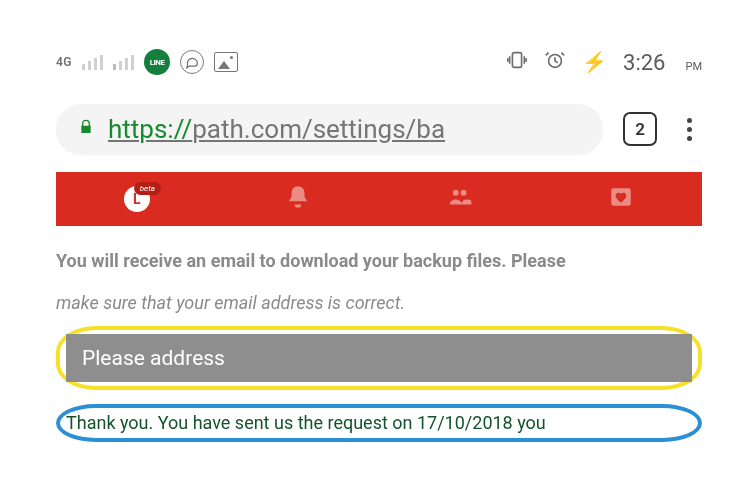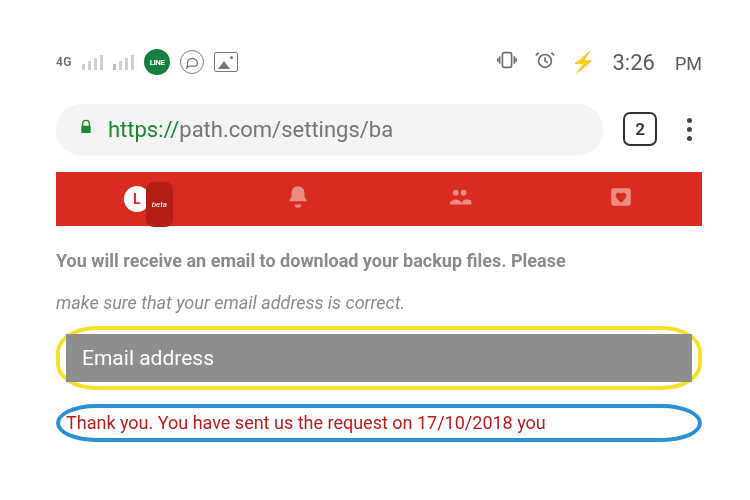--- a/index.html
+++ b/index.html
@@ -17,49 +17,49 @@
   .sigbars2 span:nth-child(1){background:#bcbcbc;}
   .chip-line { width:26px; height:26px; border-radius:50%; background:#15803d; display:flex; align-items:center; justify-content:center; color:#fff; font-size:8px; font-weight:700; letter-spacing:-0.5px; }
   .ring { width:24px; height:24px; border:1.8px solid #7a7a7a; border-radius:50%; display:flex; align-items:center; justify-content:center; box-sizing:border-box; }
   .ring svg { width:14px; height:14px; }
   .pic-icon { width:22px; height:18px; border:1.8px solid #777; border-radius:2px; position:relative; }
   .pic-icon::before { content:""; position:absolute; left:3px; bottom:2px; width:0; height:0; border-left:6px solid transparent; border-right:6px solid transparent; border-bottom:8px solid #777; }
   .pic-icon::after { content:""; position:absolute; right:4px; top:3px; width:3px; height:3px; border-radius:50%; background:#777; }
   .vib-icon svg, .alarm-icon svg { width:22px; height:22px; }
   .bolt { color:#43b749; font-size:20px; font-weight:bold; }
   .time { font-size:22px; color:#5b5b5b; display:flex; align-items:baseline; gap:20px; }
-  .time .ampm { font-size:18px; }
+  .time .ampm { font-size:11px; }
 
   
   .addr-row { display:flex; align-items:center; gap:20px; margin-bottom:18px; }
   .omnibox { flex:1; height:50px; border-radius:28px; background:#f4f4f4; display:flex; align-items:center; padding:0 22px; gap:14px; box-shadow:0 1px 2px rgba(0,0,0,0.06);}
   .lock svg{width:16px;height:18px;}
-  .url { font-size:22px; color:#757575; white-space:nowrap; overflow:hidden; }
+  .url { font-size:26px; color:#757575; white-space:nowrap; overflow:hidden;text-decoration:underline; }
   .url .green { color:#168a2d; }
   .tab-counter { width:30px; height:30px; border:2.5px solid #333; border-radius:7px; display:flex; align-items:center; justify-content:center; font-size:17px; font-weight:600; }
   .kebab { display:flex; flex-direction:column; gap:4px; padding:4px 10px;}
   .kebab span { width:5px; height:5px; border-radius:50%; background:#444; }
 
   
   .app-nav { background:#d92b1f; height:54px; display:flex; align-items:center; justify-content:space-around; }
   .app-nav .item { position:relative; opacity:0.45; }
   .app-nav .item.active { opacity:1; }
   .clock-ic { width:26px; height:26px; border-radius:50%; background:#fff; display:flex; align-items:center; justify-content:center; color:#d92b1f; font-weight:700; font-size:14px; }
-  .beta-badge { position:absolute; top:-4px; left:22px; background:#b31f15; color:#fff; font-size:8px; font-style:italic; padding:18px 6px; border-radius:8px; }
+  .beta-badge { position:absolute; top:-4px; left:10px; background:#b31f15; color:#fff; font-size:8px; font-style:italic; padding:2px 6px; border-radius:8px; }
   .app-nav svg { width:26px; height:26px; }
 
   .body-text { color:#8a8a8a; font-size:18px; line-height:1; }
   .p1 { margin-top:26px;font-weight:bold; }
   .p2 { margin-top:24px; margin-bottom:14px;font-style:italic; }
 
   .highlight-yellow { border:4px solid #f7e02a; border-radius:40px/26px; padding:4px 6px; }
   .email-field { background:#8e8e8e; color:#fff; font-size:21px; padding:12px 16px; }
 
   .highlight-blue { border:4px solid #2b8fd6; border-radius:46px/22px; padding:6px 6px; margin-top:14px; }
-  .p3 { color:#b91c1c; font-size:18px; line-height:1; }
+  .p3 { color:#14532d; font-size:18px; line-height:1; }
 </style>
 </head>
 <body>
 <div class="canvas">
 
   <div class="status-bar">
     <div class="sb-left">
       <span class="sig-4g">4G</span>
       <span class="sigbars">
           <span></span>
@@ -141,20 +141,20 @@
           <rect x="3" y="4" width="18" height="16" rx="2" fill="#fff"></rect>
           <path d="M12 17s-5-3.2-5-6.5A2.9 2.9 0 0 1 12 9a2.9 2.9 0 0 1 5 1.5C17 13.8 12 17 12 17z" fill="#d92b1f"></path>
         </svg>
     </div>
   </div>
 
   <div class="body-text p1">You will receive an email to download your backup files. Please</div>
   <div class="body-text p2">make sure that your email address is correct.</div>
 
   <div class="highlight-yellow">
-    <div class="email-field">Email address</div>
+    <div class="email-field">Please address</div>
   </div>
 
   <div class="highlight-blue">
     <div class="p3">Thank you. You have sent us the request on 17/10/2018 you</div>
   </div>
 
 </div>
 
 </body></html>

